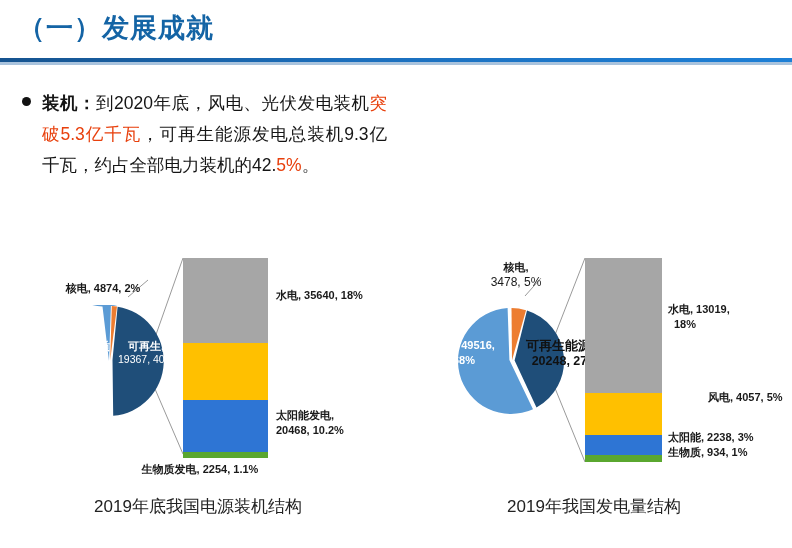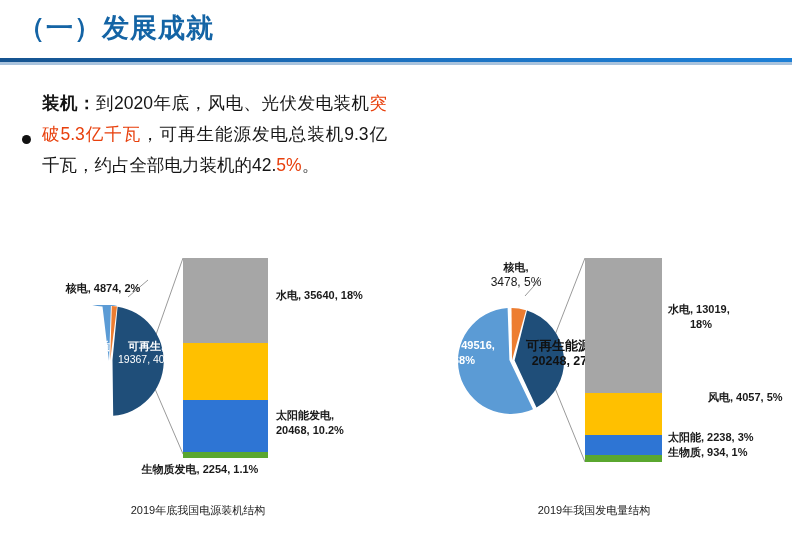--- a/index.html
+++ b/index.html
@@ -32,31 +32,31 @@
     width:9px;height:9px;border-radius:50%;background:#111;
     flex:0 0 auto;margin-top:9px;margin-right:11px;
   }
   .bullet .body{
     font-size:17.5px;line-height:31px;color:#151515;
     text-align:justify;
   }
   .bullet .body b{font-weight:bold;}
   .hl{color:#e8400d;}
 
-  #bullet-left{left:22px;top:88px;width:365px;align-items:center;}
+  #bullet-left{left:22px;top:88px;width:365px;}
   #bullet-right{left:412px;top:88px;width:365px;}
 
   
   .panel{position:absolute;top:240px;height:300px;}
   #panel-left{left:0;width:396px;}
   #panel-right{left:396px;width:396px;}
 
   .caption{
     position:absolute;bottom:22px;width:100%;
-    text-align:center;font-size:11px;color:#222;
+    text-align:center;font-size:17px;color:#222;
   }
 
   
   .pie-wrap{position:absolute;}
   .pie-svg{display:block;}
 
   
   .bar{position:absolute;}
   .seg{position:absolute;left:0;width:100%;}
   .c-gray{background:#a6a6a6;}
@@ -185,21 +185,21 @@
 
     <div class="bar" style="left:189px;top:18px;width:77px;height:222px;">
       <div class="seg c-gray" style="top:0px;height:135px;"></div>
       <div class="seg c-yellow" style="top:135px;height:42px;"></div>
       <div class="seg c-blue" style="top:177px;height:20px;"></div>
       <div class="seg c-green" style="top:197px;height:7px;"></div>
     </div>
 
     <div class="lbl lbl-big ctr" style="left:272px;top:62px;width:112px;text-align:left;">
       <b>水电, 13019,</b><br>
-      <b style="margin-left:22px;display:inline-block;">18%</b>
+      <b style="margin-left:6px;display:inline-block;">18%</b>
     </div>
     <div class="lbl lbl-big" style="left:272px;top:150px;width:112px;margin-left:40px;">
       <b>风电, 4057, 5%</b>
     </div>
     <div class="lbl lbl-big" style="left:272px;top:190px;width:112px;">
       <b>太阳能, 2238, 3%</b>
     </div>
     <div class="lbl lbl-big" style="left:272px;top:205px;width:112px;">
       <b>生物质, 934, 1%</b>
     </div>

